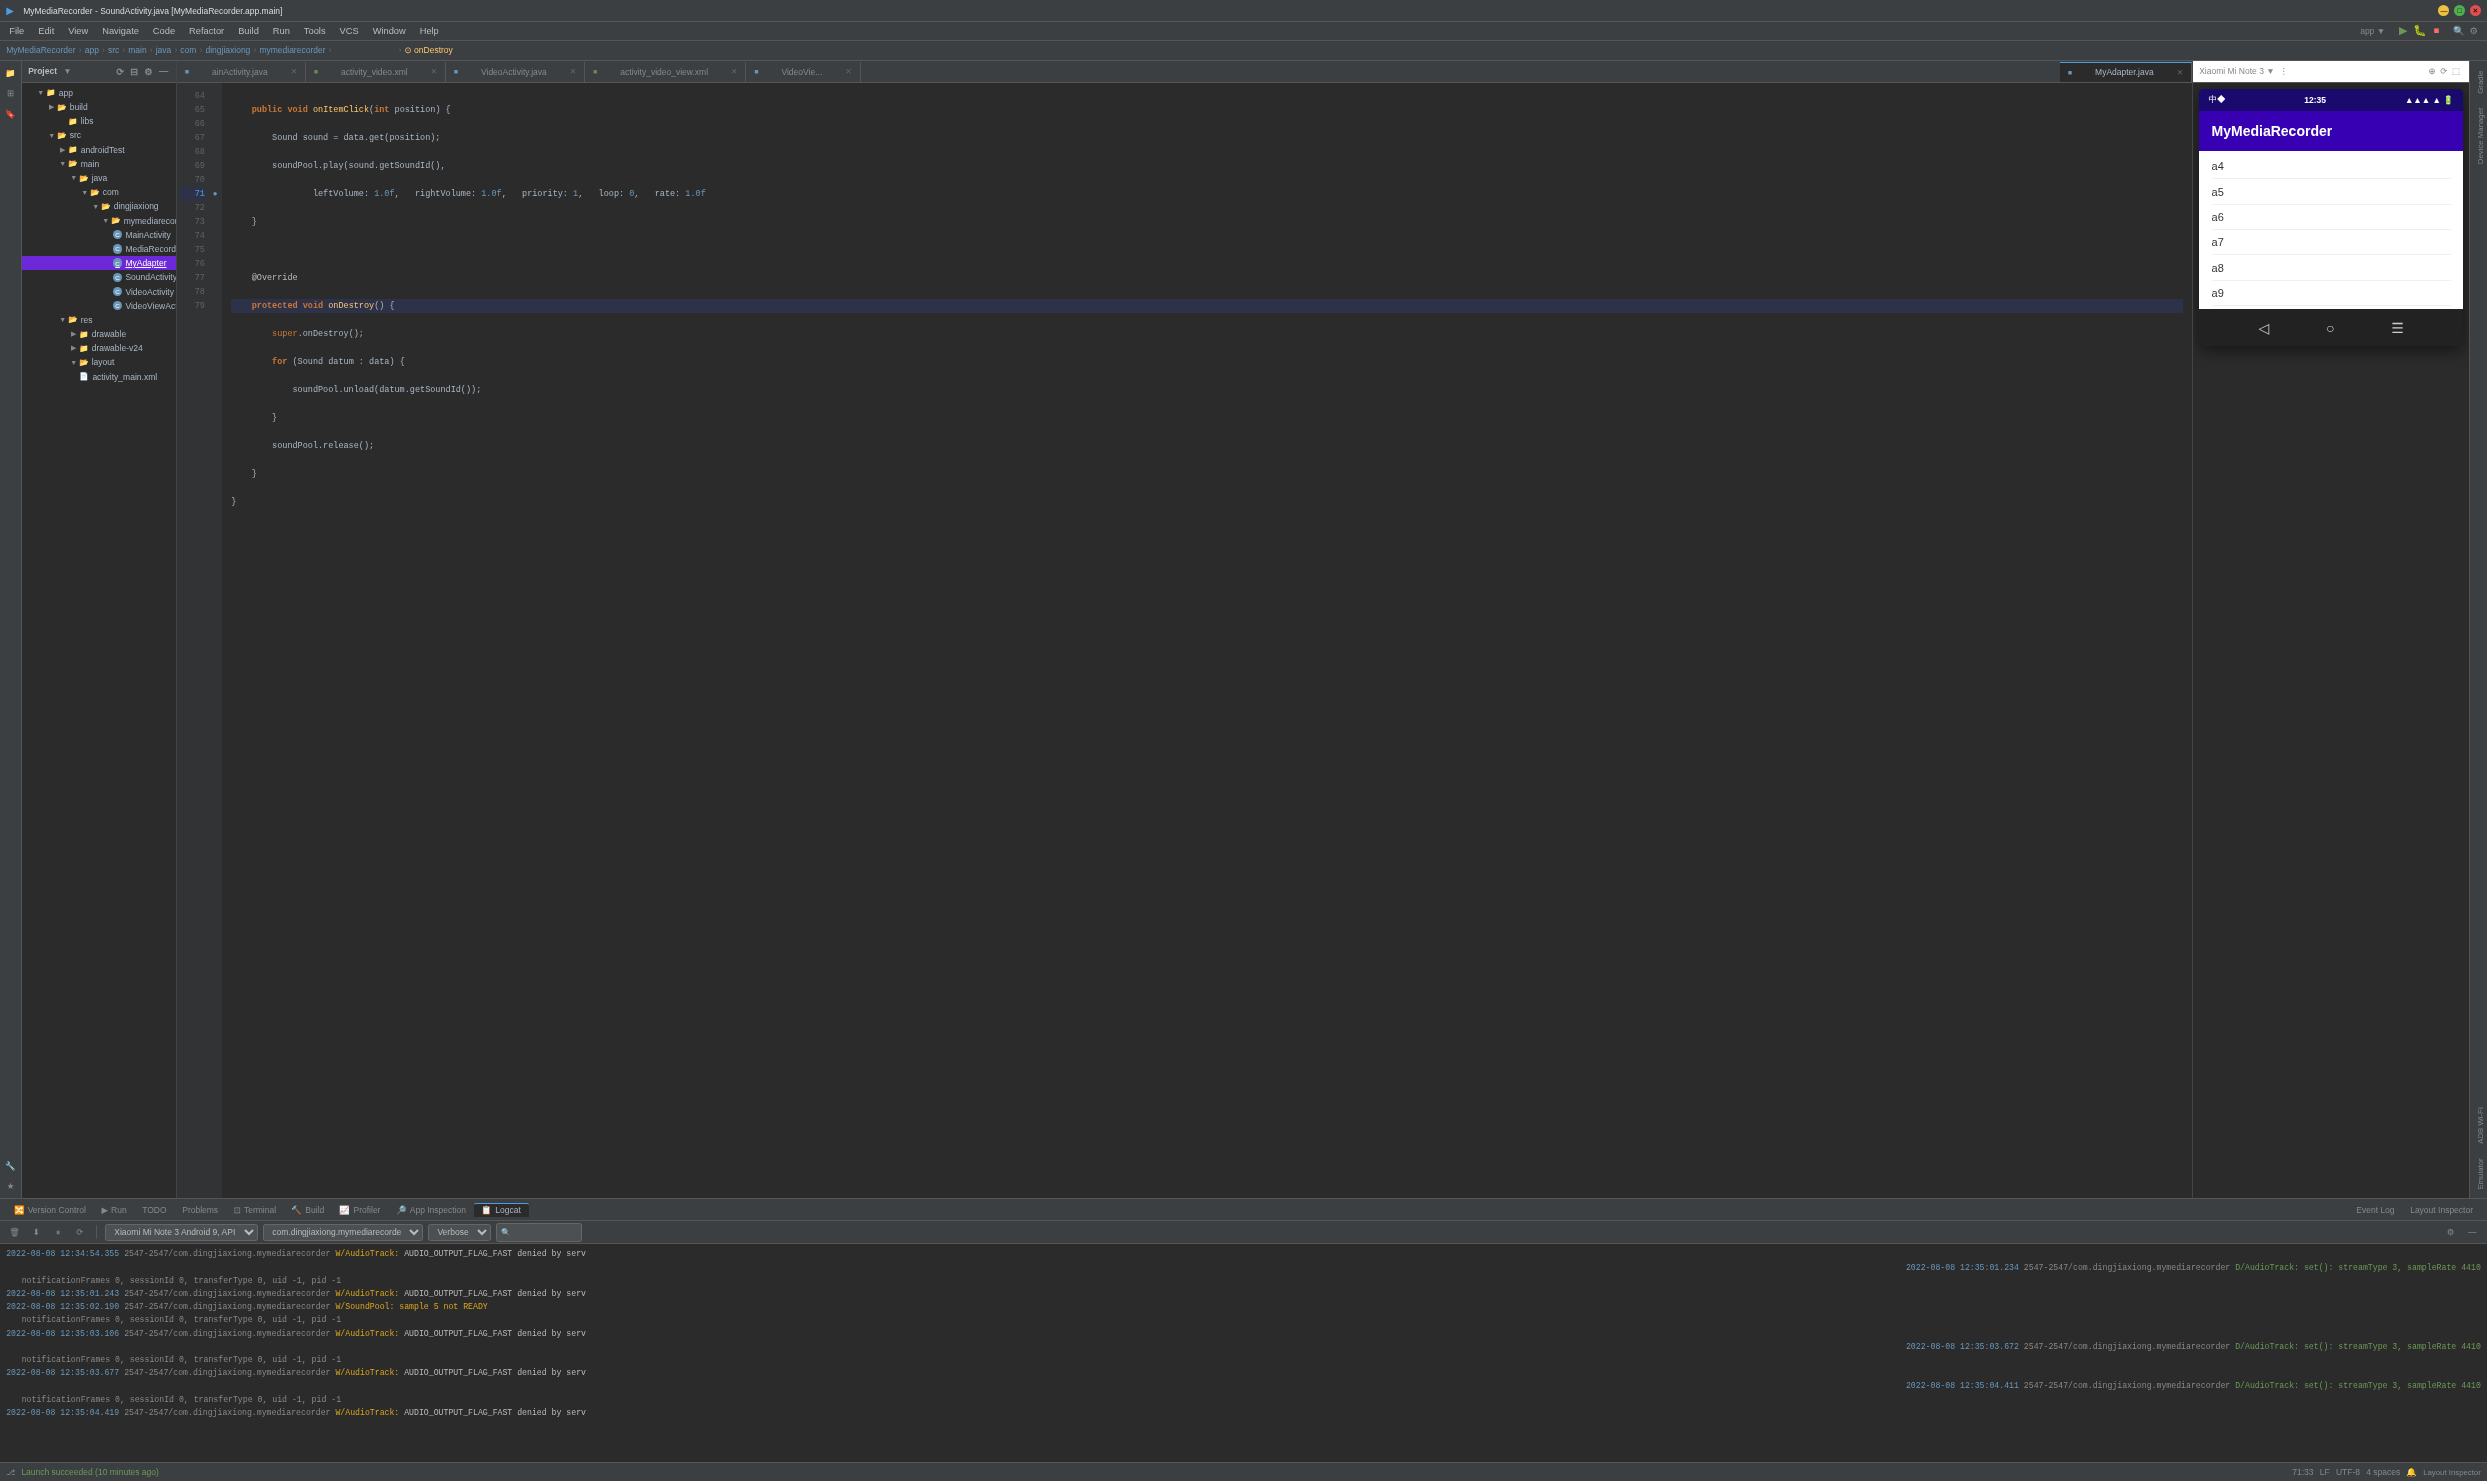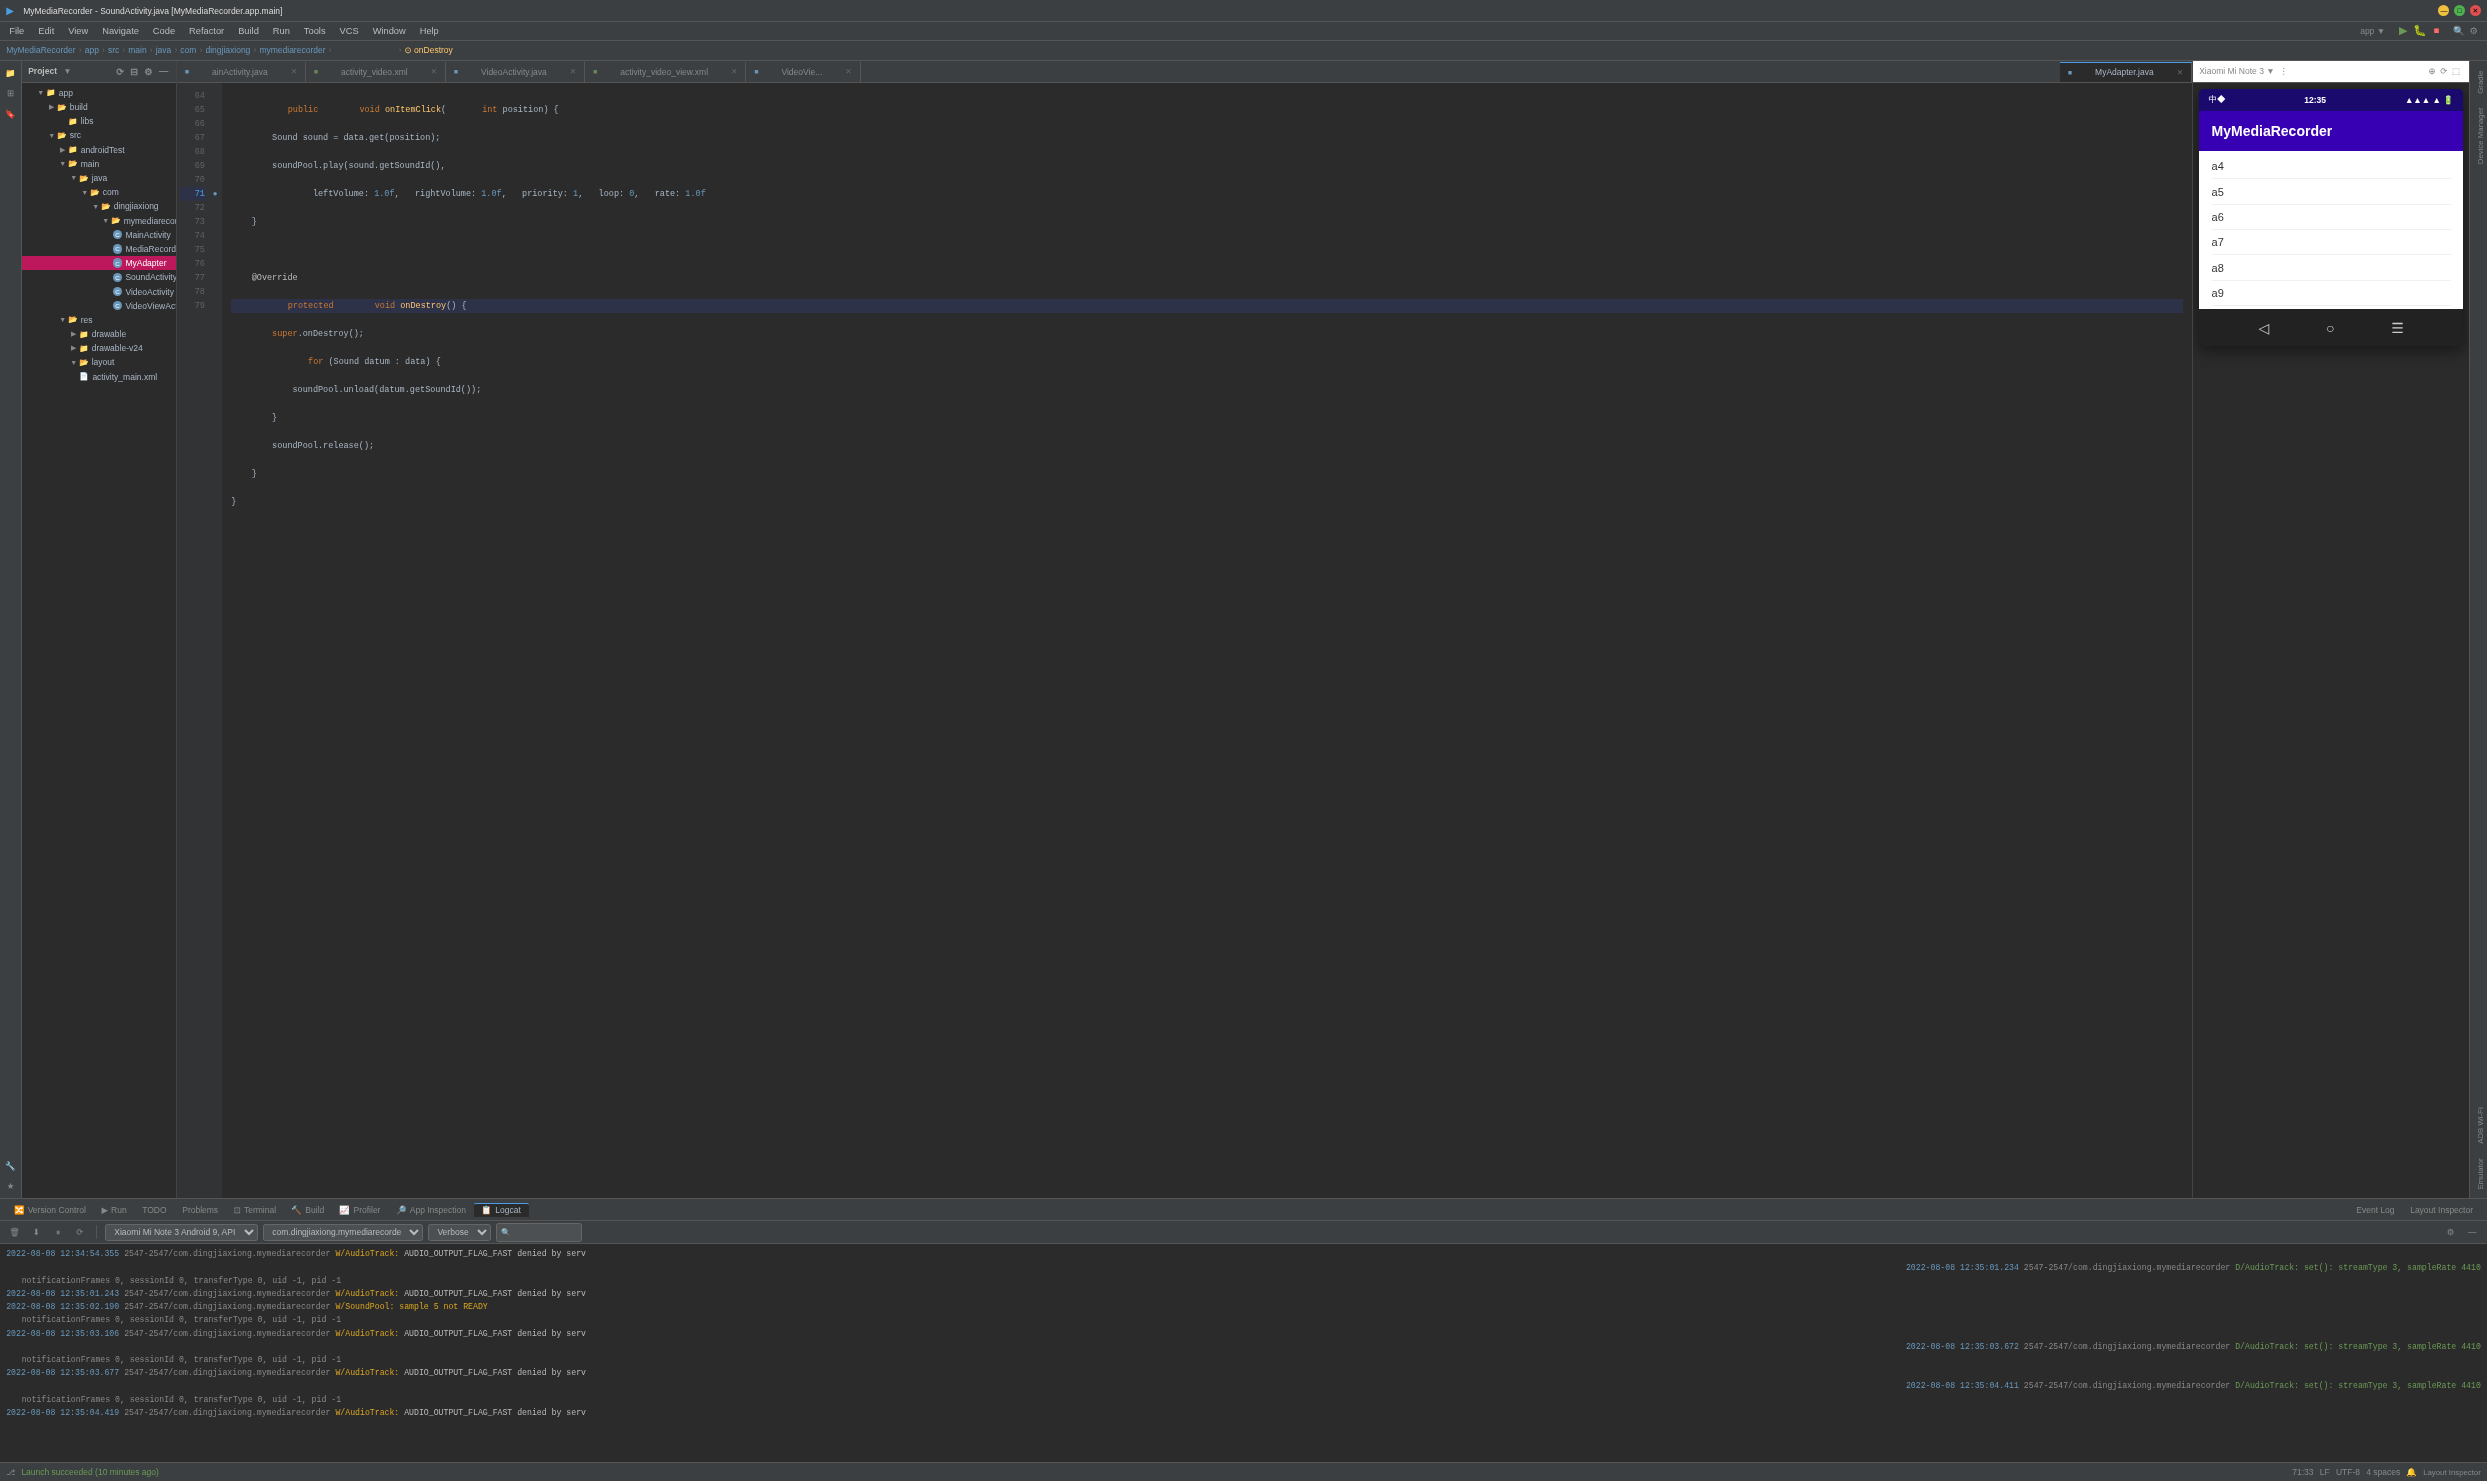--- a/index.html
+++ b/index.html
@@ -149,21 +149,21 @@
       padding: 3.1px 0;
     }
     .tree-item {
       display: flex;
       align-items: center;
       padding: 1.6px 3.1px;
       cursor: pointer;
       white-space: nowrap;
       font-size: 8.5px;
     }
-    .tree-item.selected { background: #be185d; color: #fff; }
+    .tree-item.selected { background: #6d28d9; color: #fff; text-decoration: underline; }
     .tree-item.selected .tree-label { color: #fff; }
     .tree-indent { display: inline-block; width: 11px; flex-shrink: 0; }
     .tree-arrow {
       width: 9.3px; height: 9.3px;
       display: inline-flex; align-items: center; justify-content: center;
       flex-shrink: 0;
       font-size: 7px;
       color: #888;
     }
     .tree-icon {
@@ -250,21 +250,21 @@
       flex: 1;
       padding: 6.2px 9.3px;
       font-family: 'Courier New', monospace;
       font-size: 8.5px;
       line-height: 14px;
       overflow: auto;
       white-space: pre;
       color: #a9b7c6;
     }
     .code-line { min-height: 14px; }
-    .kw { color: #cc7832; font-weight: normal; margin-left: 36px; }
+    .kw { color: #cc7832; font-weight: bold; }
     .kw2 { color: #cc7832; }
     .method-name { color: #ffc66d; }
     .number { color: #6897bb; }
     .annotation { color: #bbb; }
     .current-line { background: #2d3248; }
     .device-list-item {
       padding: 6.2px 0;
       font-size: 11px;
       color: #333;
       border-bottom: 0.8px solid #f0f0f0;

